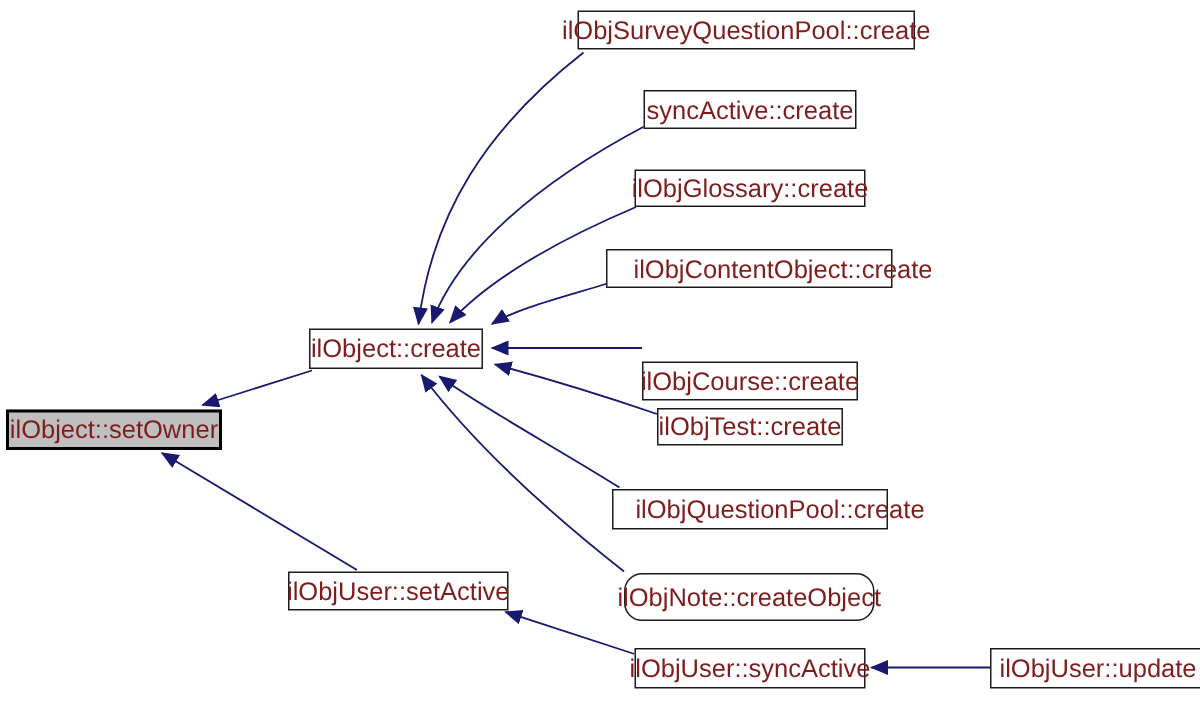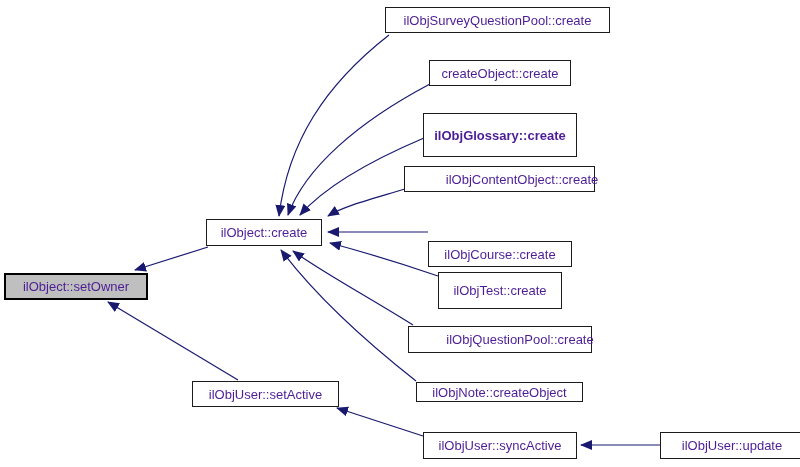--- a/index.html
+++ b/index.html
@@ -9,22 +9,22 @@
     background:#ffffff;
     font-family:"Liberation Sans","DejaVu Sans",sans-serif;
     overflow:hidden;
   }
   #edges{position:absolute;left:0;top:0;width:800px;height:467px;z-index:1;}
   .node{
     position:absolute;
     box-sizing:border-box;
     background:#ffffff;
     border:1px solid #1c1c1c;
-    color:#4c1d95;
-    font-size:13px;
+    color:#7f1d1d;
+    font-size:17px;
     line-height:1;
     display:flex;
     align-items:center;
     justify-content:center;
     white-space:nowrap;
     z-index:2;
     cursor:pointer;
   }
   .node.highlight{
     background:#bfbfbf;
@@ -57,33 +57,33 @@
     <path class="edge" d="M 423,436 L 337,408" marker-end="url(#arrow)" stroke="#191970"></path>
     <path class="edge" d="M 660,445 L 581,445" marker-end="url(#arrow)" stroke="#191970"></path>
   </svg>
 
   <div class="node highlight" style="left: 4px; top: 273px; width: 144px; height: 27px; background: rgb(191, 191, 191); text-align: center;">ilObject::setOwner</div>
 
   <div class="node" style="left:206px;top:219px;width:116px;height:27px;">ilObject::create</div>
 
   <div class="node" style="left:385px;top:7px;width:225px;height:26px;">ilObjSurveyQuestionPool::create</div>
 
-  <div class="node" style="left:429px;top:60px;width:142px;height:26px;">createObject::create</div>
+  <div class="node" style="left:429px;top:60px;width:142px;height:26px;">syncActive::create</div>
 
-  <div class="node" style="left:423px;top:113px;width:154px;height:44px;font-weight:bold;">ilObjGlossary::create</div>
+  <div class="node" style="left:423px;top:113px;width:154px;height:25px;">ilObjGlossary::create</div>
 
   <div class="node" style="left:404px;top:166px;width:191px;height:26px;padding-left:45px;">ilObjContentObject::create</div>
 
   <div class="node" style="left:428px;top:219px;width:144px;height:26px;margin-top:22px;">ilObjCourse::create</div>
 
-  <div class="node" style="left:438px;top:272px;width:124px;height:37px;text-align:right;">ilObjTest::create</div>
+  <div class="node" style="left:438px;top:272px;width:124px;height:25px;text-align:right;">ilObjTest::create</div>
 
   <div class="node" style="left:408px;top:326px;width:184px;height:27px;padding-left:40px;">ilObjQuestionPool::create</div>
 
-  <div class="node" style="left:416px;top:382px;width:167px;height:20px;">ilObjNote::createObject</div>
+  <div class="node" style="left:416px;top:382px;width:167px;height:32px;border-radius:12px;">ilObjNote::createObject</div>
 
   <div class="node" style="left:192px;top:381px;width:147px;height:26px;">ilObjUser::setActive</div>
 
   <div class="node" style="left:423px;top:432px;width:154px;height:27px;">ilObjUser::syncActive</div>
 
   <div class="node" style="left:660px;top:432px;width:144px;height:27px;">ilObjUser::update</div>
 
 </div>
 
 </body></html>

